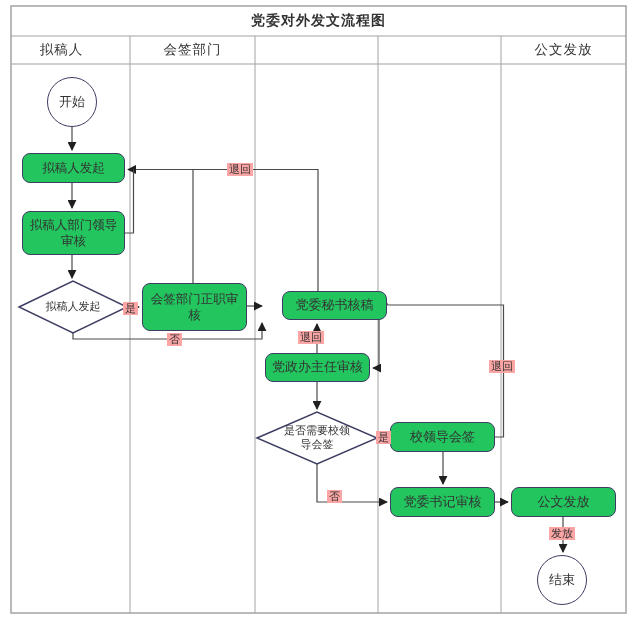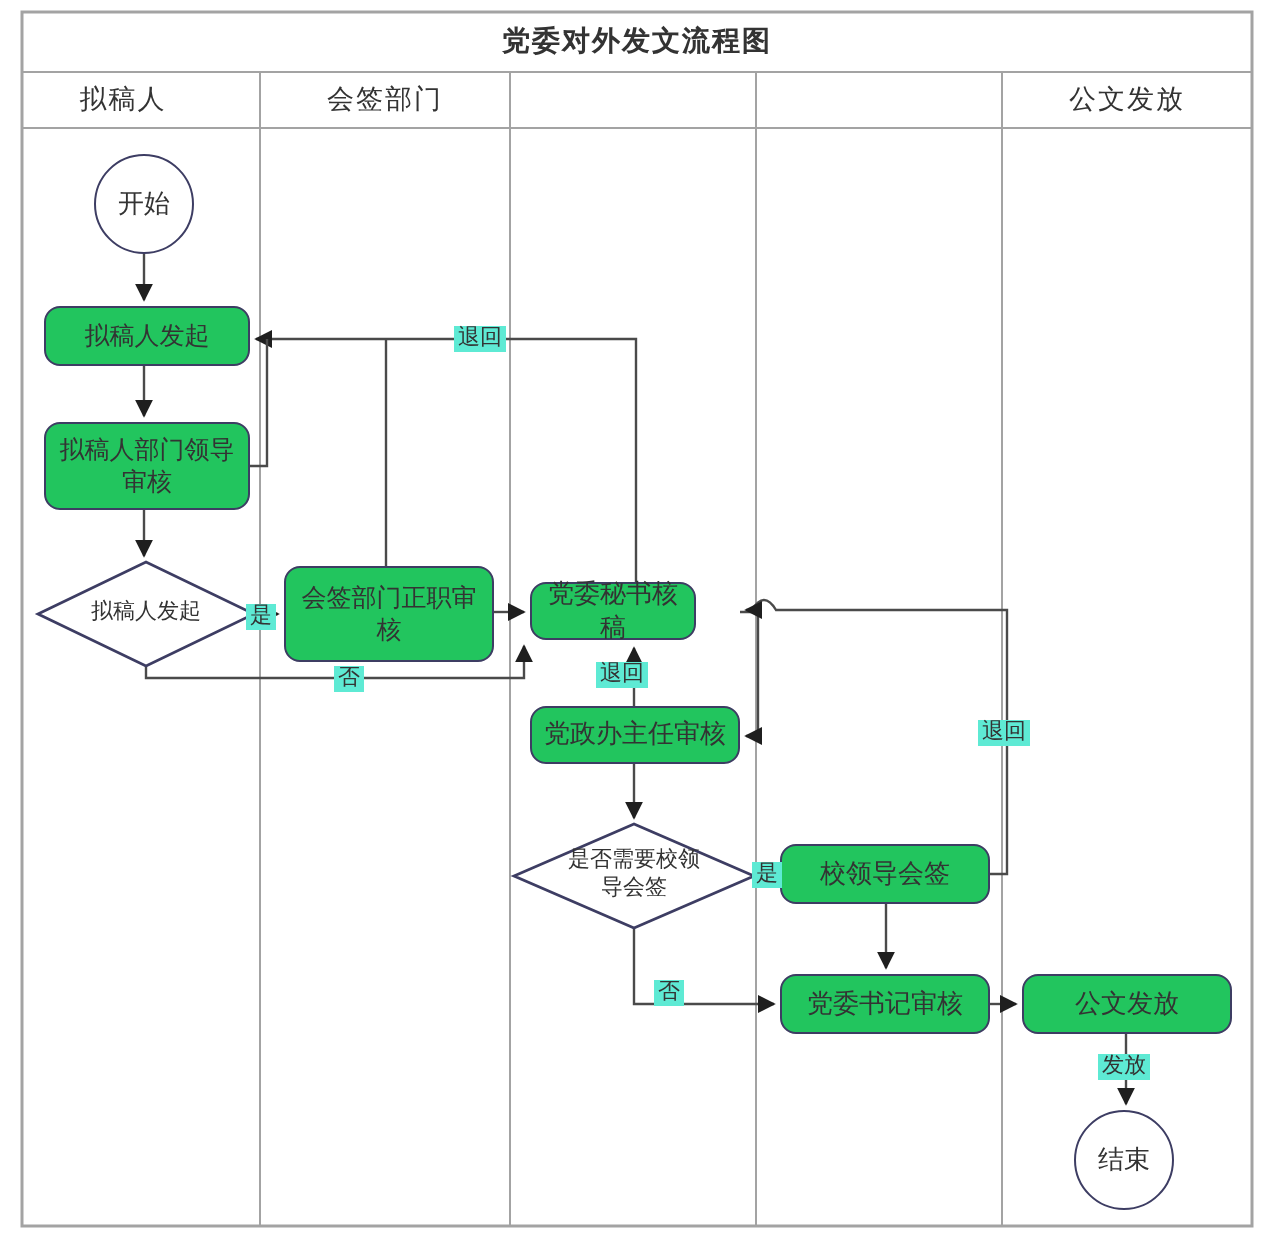--- a/index.html
+++ b/index.html
@@ -10,21 +10,21 @@
   .titlebar{left:11px;top:6px;width:615px;height:30px;display:flex;align-items:center;justify-content:center;
             font-size:14px;font-weight:600;letter-spacing:1px;}
   .lanehead{top:36px;height:28px;display:flex;align-items:center;justify-content:center;
             font-size:13.5px;font-weight:500;letter-spacing:1px;}
   .node{background:#22c55e;border:1.4px solid #3d3d63;border-radius:8px;display:flex;align-items:center;
         justify-content:center;text-align:center;font-size:12.5px;line-height:1.3;padding:1px 3px;}
   .circle{background:#fff;border:1.4px solid #3d3d63;border-radius:50%;display:flex;align-items:center;
           justify-content:center;font-size:13px;}
   .dtext{display:flex;align-items:center;justify-content:center;text-align:center;
          font-size:11px;line-height:1.25;}
-  .elabel{position:absolute;background:#5eead4;font-size:11px;line-height:13px;padding:0 2px;color:#333;
+  .elabel{position:absolute;background:#fca5a5;font-size:11px;line-height:13px;padding:0 2px;color:#333;
           white-space:nowrap;}
 </style>
 </head>
 <body>
 
 <div class="stage">
 
   <svg width="639" height="628" viewBox="0 0 639 628">
     <defs>
       <marker id="arw" viewBox="0 0 10 10" refX="9" refY="5" markerWidth="7.5" markerHeight="7.5" orient="auto-start-reverse">
@@ -72,21 +72,21 @@
   <div class="abs titlebar">党委对外发文流程图</div>
   <div class="abs lanehead" style="left:11px;width:101px;">拟稿人</div>
   <div class="abs lanehead" style="left:130px;width:125px;">会签部门</div>
   <div class="abs lanehead" style="left:501px;width:125px;">公文发放</div>
 
   <div class="abs circle" style="left:47px;top:77px;width:50px;height:50px;">开始</div>
   <div class="abs node" style="left:22px;top:153px;width:103px;height:30px;">拟稿人发起</div>
   <div class="abs node" style="left:22px;top:211px;width:103px;height:44px;">拟稿人部门领导审核</div>
   <div class="abs dtext" style="left:42px;top:289px;width:62px;height:36px;">拟稿人发起</div>
   <div class="abs node" style="left:142px;top:283px;width:105px;height:48px;">会签部门正职审核</div>
-  <div class="abs node" style="left:265px;top:291px;width:83px;height:29px;font-size:13px;">党委秘书核稿</div>
+  <div class="abs node" style="left:282px;top:291px;width:105px;height:29px;font-size:13px;">党委秘书核稿</div>
   <div class="abs node" style="left:265px;top:353px;width:105px;height:29px;font-size:13px;">党政办主任审核</div>
   <div class="abs dtext" style="left:282px;top:420px;width:70px;height:36px;">是否需要校领导会签</div>
   <div class="abs node" style="left:390px;top:422px;width:105px;height:30px;font-size:13px;">校领导会签</div>
   <div class="abs node" style="left:390px;top:487px;width:105px;height:30px;font-size:13px;">党委书记审核</div>
   <div class="abs node" style="left:511px;top:487px;width:105px;height:30px;font-size:13px;">公文发放</div>
   <div class="abs circle" style="left:537px;top:555px;width:50px;height:50px;">结束</div>
 
   <span class="elabel" style="left:123px;top:302px;">是</span>
   <span class="elabel" style="left:167px;top:333px;">否</span>
   <span class="elabel" style="left:227px;top:163px;">退回</span>

